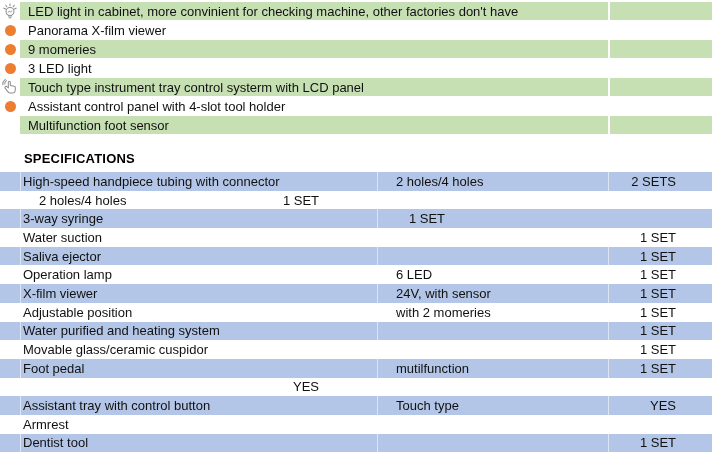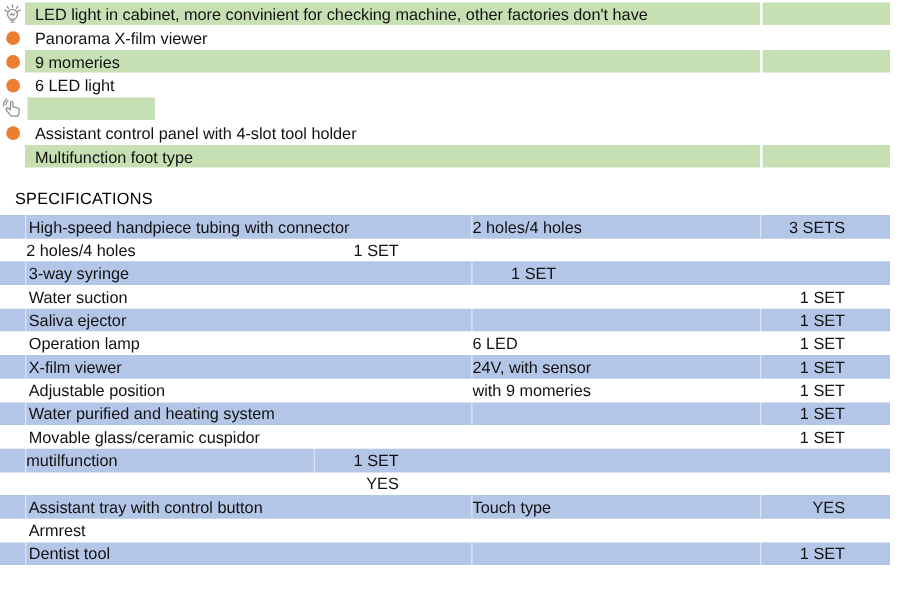--- a/index.html
+++ b/index.html
@@ -18,36 +18,36 @@
   .feat-main{
     flex:0 0 588px;height:100%;display:flex;align-items:center;
     padding-left:8px;box-sizing:border-box;white-space:nowrap;overflow:hidden;
   }
   .feat-right{flex:0 0 102px;height:100%;margin-left:2px;}
   .feat-row.hl .feat-main,.feat-row.hl .feat-right{background:var(--green,#c6e0b4);}
   .dot{width:11px;height:11px;border-radius:50%;background:var(--orange,#ed7d31);display:inline-block;}
 
   
   .spec-heading{
-    margin:17px 0 6px 12px;font-weight:normal;font-size:13px;letter-spacing:.2px;color:#000;
+    margin:17px 0 6px 24px;font-weight:bold;font-size:13px;letter-spacing:.2px;color:#000;
   }
 
   
   .spec-table{width:712px;}
   .spec-row{display:flex;height:18.7px;align-items:center;}
   .spec-row.blue{background:var(--blue,#b4c6e7);text-align:center;}
   .c-icon{flex:0 0 20px;height:100%;}
   .c-name{
     flex:0 0 357px;height:100%;display:flex;align-items:center;
     padding-left:2px;box-sizing:border-box;white-space:nowrap;overflow:hidden;
     border-left:1px solid rgba(255,255,255,.55);
   }
   .c-detail{
     flex:0 0 231px;height:100%;display:flex;align-items:center;
-    padding-left:0;box-sizing:border-box;white-space:nowrap;overflow:hidden;
+    padding-left:18px;box-sizing:border-box;white-space:nowrap;overflow:hidden;
     border-left:1px solid rgba(255,255,255,.55);
   }
   .c-qty{
     flex:0 0 104px;height:100%;display:flex;align-items:center;justify-content:flex-end;
     padding-right:36px;box-sizing:border-box;white-space:nowrap;
     border-left:1px solid rgba(255,255,255,.55);
   }
 </style>
 </head>
 <body>
@@ -80,57 +80,58 @@
     <span class="icon-cell">
           <span class="dot"></span>
         </span>
     <span class="feat-main">9 momeries</span>
     <span class="feat-right"></span>
   </div>
       <div class="feat-row">
     <span class="icon-cell">
           <span class="dot"></span>
         </span>
-    <span class="feat-main">6 LED light</span>
+    <span class="feat-main">3 LED light</span>
     <span class="feat-right"></span>
   </div>
       <div class="feat-row hl">
     <span class="icon-cell">
           <svg width="18" height="18" viewBox="0 0 19 19">
             <g stroke="#8f8f8f" fill="none" stroke-width="1.1" stroke-linecap="round" stroke-linejoin="round">
               <path d="M3.9 6.3 A4.3 4.3 0 0 1 5.7 2.7"></path>
               <path d="M1.9 7.1 A6.8 6.8 0 0 1 4.5 1.5"></path>
               <path d="M8.8 3.4 c-.65 0-1.05.45-1.05 1.1 v6 l-1.5-1.3 c-.55-.5-1.4-.45-1.85.1 -.4.48-.38 1.18.05 1.63 l3.2 3.9 c.45.55 1.15.9 1.85.9 h3.1 c1.2 0 2.2-.9 2.3-2.1 l.3-3.1 c.08-.85-.5-1.6-1.33-1.78 l-4.02-.85 v-3.4 c0-.65-.4-1.1-1.05-1.1 z"></path>
             </g>
           </svg>
         </span>
+    <span class="feat-main">Touch type instrument tray control systerm with LCD panel</span>
     <span class="feat-right"></span>
   </div>
       <div class="feat-row">
     <span class="icon-cell">
           <span class="dot"></span>
         </span>
     <span class="feat-main">Assistant control panel with 4-slot tool holder</span>
     <span class="feat-right"></span>
   </div>
       <div class="feat-row hl">
     <span class="icon-cell"></span>
-    <span class="feat-main">Multifunction foot type</span>
+    <span class="feat-main">Multifunction foot sensor</span>
     <span class="feat-right"></span>
   </div>
     </div>
 
   <div class="spec-heading">SPECIFICATIONS</div>
 
   <div class="spec-table">
       <div class="spec-row blue">
     <span class="c-icon"></span>
     <span class="c-name">High-speed handpiece tubing with connector</span>
     <span class="c-detail">2 holes/4 holes</span>
-    <span class="c-qty">3 SETS</span>
+    <span class="c-qty">2 SETS</span>
   </div>
       <div class="spec-row">
     <span class="c-icon"></span>
     <span class="c-detail">2 holes/4 holes</span>
     <span class="c-qty">1 SET</span>
   </div>
       <div class="spec-row blue">
     <span class="c-icon"></span>
     <span class="c-name">3-way syringe</span>
     <span class="c-qty">1 SET</span>
@@ -155,37 +156,38 @@
   </div>
       <div class="spec-row blue">
     <span class="c-icon"></span>
     <span class="c-name">X-film viewer</span>
     <span class="c-detail">24V, with sensor</span>
     <span class="c-qty">1 SET</span>
   </div>
       <div class="spec-row">
     <span class="c-icon"></span>
     <span class="c-name">Adjustable position</span>
-    <span class="c-detail">with 9 momeries</span>
+    <span class="c-detail">with 2 momeries</span>
     <span class="c-qty">1 SET</span>
   </div>
       <div class="spec-row blue">
     <span class="c-icon"></span>
     <span class="c-name">Water purified and heating system</span>
     <span class="c-detail"></span>
     <span class="c-qty">1 SET</span>
   </div>
       <div class="spec-row">
     <span class="c-icon"></span>
     <span class="c-name">Movable glass/ceramic cuspidor</span>
     <span class="c-detail"></span>
     <span class="c-qty">1 SET</span>
   </div>
       <div class="spec-row blue">
     <span class="c-icon"></span>
+    <span class="c-name">Foot pedal</span>
     <span class="c-detail">mutilfunction</span>
     <span class="c-qty">1 SET</span>
   </div>
       <div class="spec-row">
     <span class="c-icon"></span>
     <span class="c-detail"></span>
     <span class="c-qty">YES</span>
   </div>
       <div class="spec-row blue">
     <span class="c-icon"></span>

